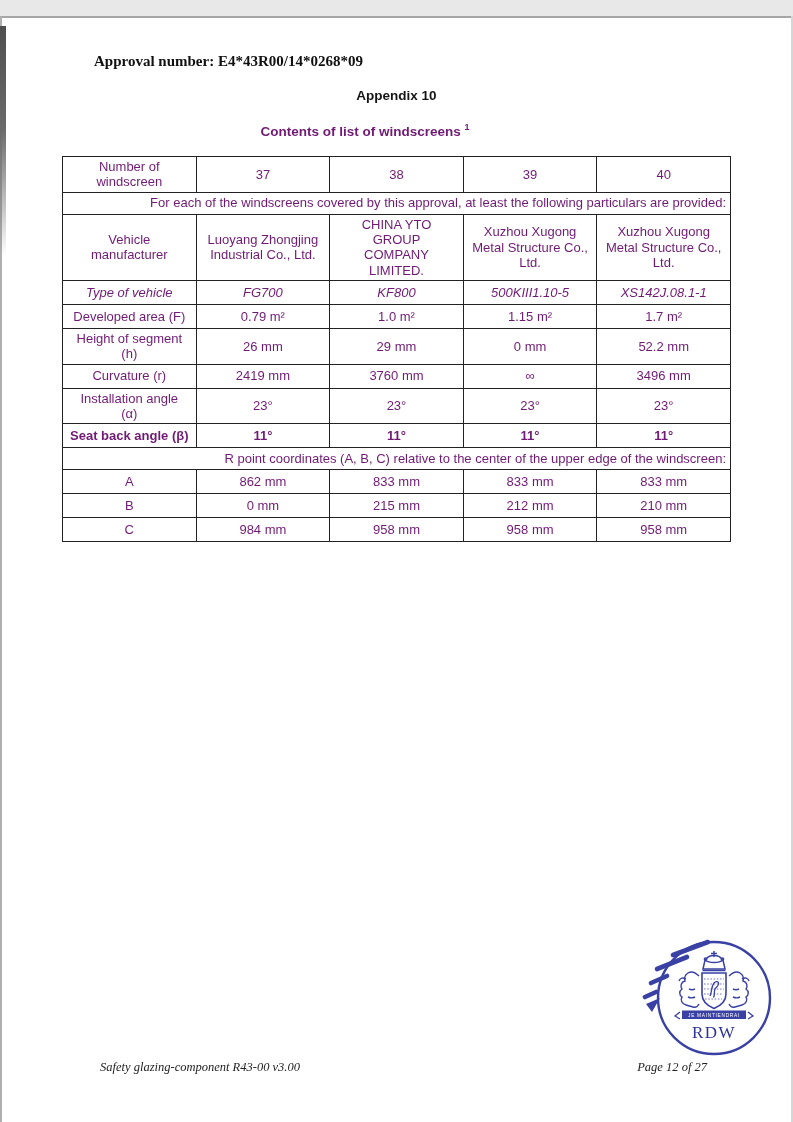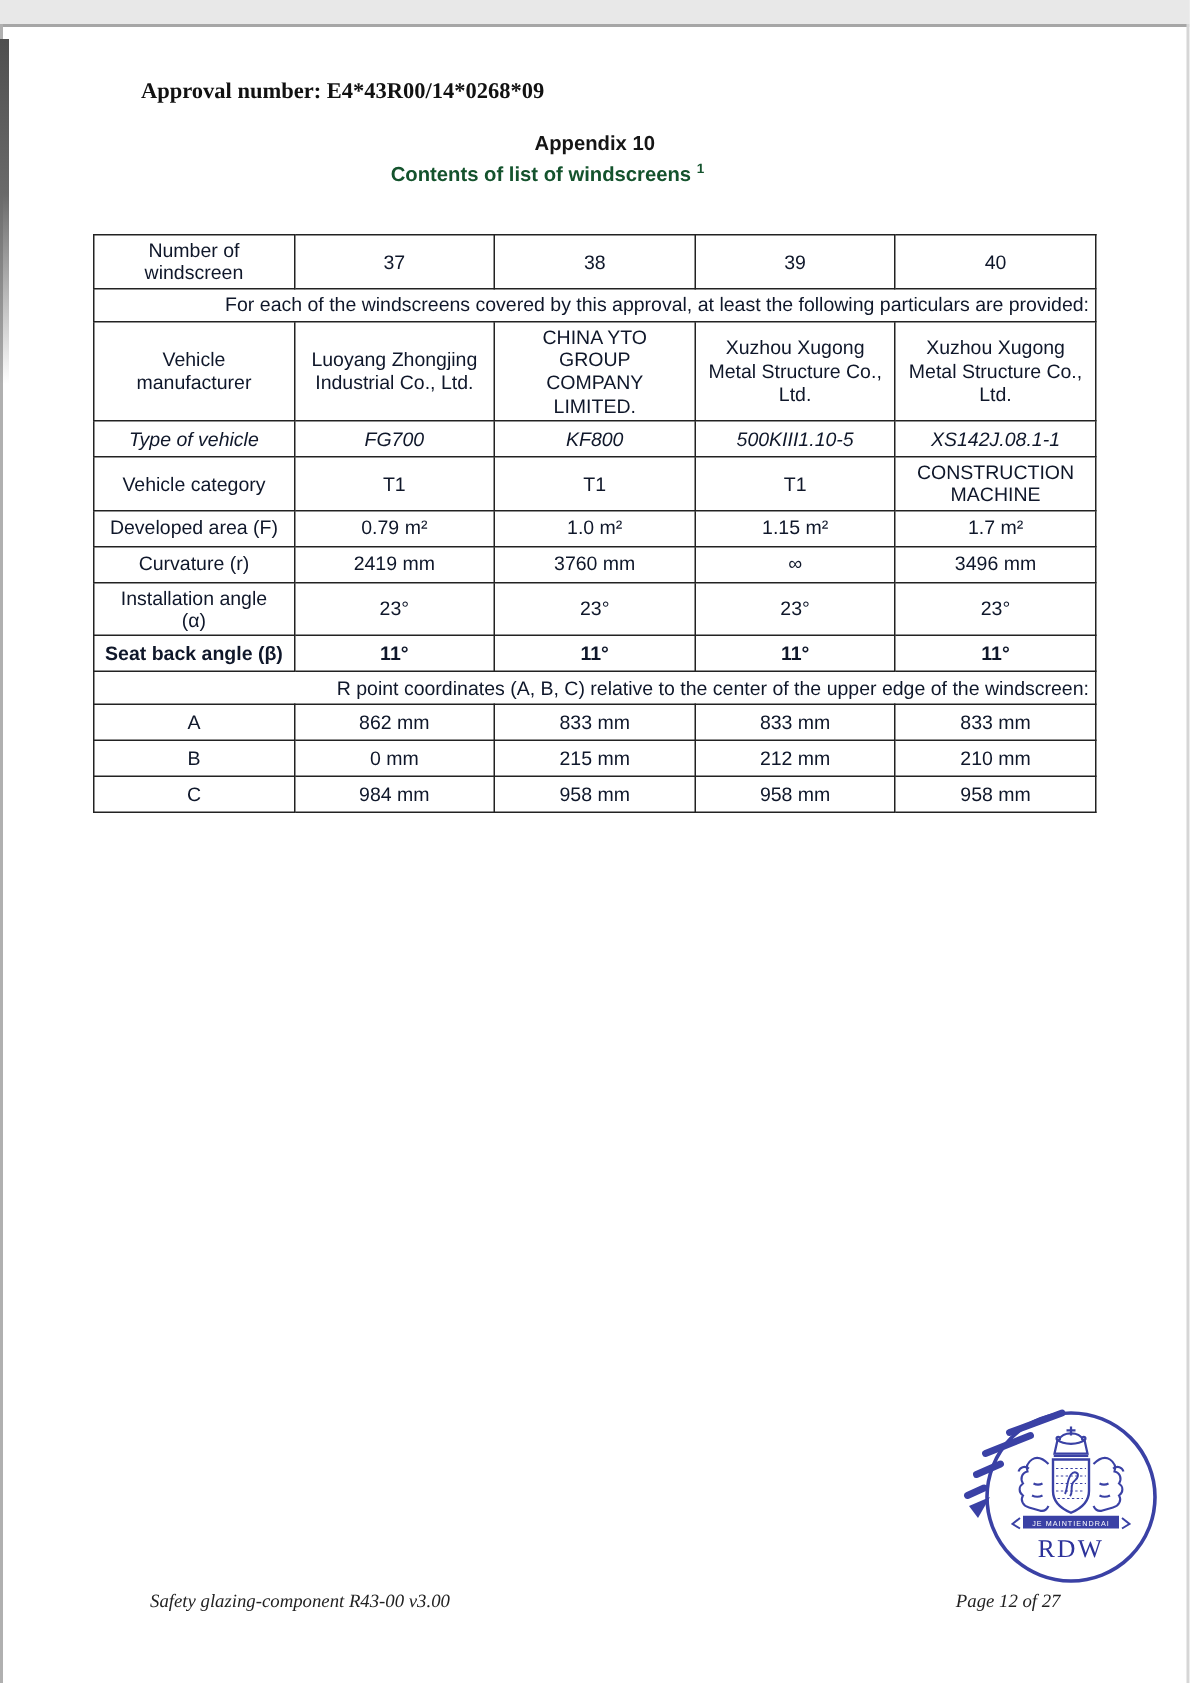--- a/index.html
+++ b/index.html
@@ -18,28 +18,28 @@
 
   .approval {
     position:absolute; left:94px; top:37px;
     font-family:"Liberation Serif", serif; font-weight:bold; font-size:15px; color:#111;
   }
   .title-appendix {
     position:absolute; left:0; top:72px; width:793px; text-align:center;
     font-weight:bold; font-size:13.5px; color:#151515;
   }
   .title-subtitle {
-    position:absolute; left:0; top:91px; width:730px; text-align:center;
-    font-weight:bold; font-size:13.5px; color:#14532d;
+    position:absolute; left:0; top:106px; width:730px; text-align:center;
+    font-weight:bold; font-size:13.5px; color:#701a75;
   }
   .title-subtitle sup { font-size:9px; }
 
   table.ws {
     position:absolute; left:62px; top:140px; width:669px;
-    border-collapse:collapse; table-layout:fixed; font-size:13px; color:#0f172a;border-radius:13px;
+    border-collapse:collapse; table-layout:fixed; font-size:13px; color:#701a75;border-radius:13px;
   }
   table.ws td {
     border:1.5px solid #222; text-align:center; vertical-align:middle;
     padding:2px 4px; line-height:1.18; white-space:pre-line; overflow:hidden;
   }
   table.ws td.notice { text-align:right; padding-left:6px; white-space:normal; }
 
   .footer {
     position:absolute; left:0; top:1044px; width:793px;
     font-family:"Liberation Serif", serif; font-style:italic; font-size:12.5px; color:#222;
@@ -104,34 +104,34 @@
 Metal Structure Co.,
 Ltd.</td>
         </tr>
         <tr style="height: 24px; font-style: italic;">
           <td>Type of vehicle</td>
           <td>FG700</td>
           <td>KF800</td>
           <td>500KIII1.10-5</td>
           <td>XS142J.08.1-1</td>
         </tr>
-        <tr style="height: 30px;">
-          <td>Vehicle category</td>
-          <td>T1</td>
-          <td>T1</td>
-          <td>T1</td>
-          <td>CONSTRUCTION
-MACHINE</td>
-        </tr>
         <tr style="height: 24px;">
           <td>Developed area (F)</td>
           <td>0.79 m²</td>
           <td>1.0 m²</td>
           <td>1.15 m²</td>
           <td>1.7 m²</td>
+        </tr>
+        <tr style="height: 30px;">
+          <td>Height of segment
+(h)</td>
+          <td>26 mm</td>
+          <td>29 mm</td>
+          <td>0 mm</td>
+          <td>52.2 mm</td>
         </tr>
         <tr style="height: 24px;">
           <td>Curvature (r)</td>
           <td>2419 mm</td>
           <td>3760 mm</td>
           <td>∞</td>
           <td>3496 mm</td>
         </tr>
         <tr style="height: 30px;">
           <td>Installation angle

